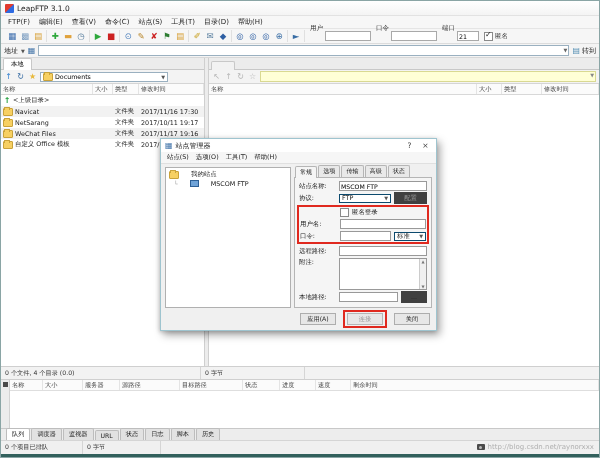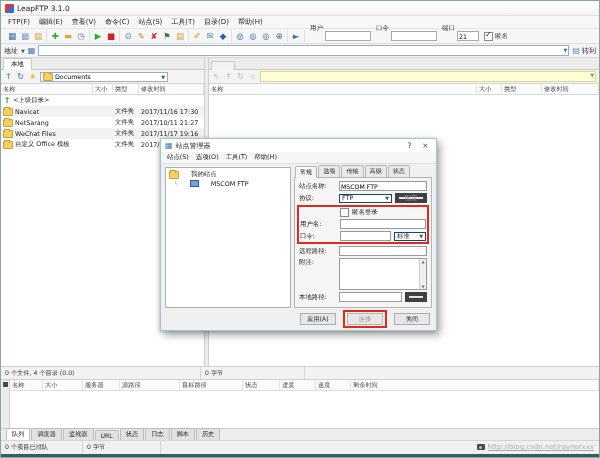--- a/index.html
+++ b/index.html
@@ -101,21 +101,21 @@
   .bottom-tabs{height:11px;flex:0 0 11px;display:flex;align-items:flex-end;gap:1px;padding-left:5px;
                background:#ededed;border-top:1px solid #c8c8c8;font-size:6.2px;color:#222;}
   .btab{padding:1px 5px;background:#e2e2e2;border:1px solid #bdbdbd;border-bottom:none;
         border-radius:2px 2px 0 0;white-space:nowrap;}
   .btab.active{background:#fff;}
 
   
   .statusbar2{height:13px;flex:0 0 13px;display:flex;align-items:stretch;background:#f0f0f0;
               font-size:6.2px;color:#333;position:relative;border-top:1px solid #d5d5d5;}
   .watermark{position:absolute;right:5px;top:2px;color:#b0b0b0;font-size:7px;display:flex;
-             gap:3px;align-items:center;text-decoration:underline;}
+             gap:3px;align-items:center;}
   .cam-icon{width:8px;height:6px;background:#4a4a4a;border-radius:1px;position:relative;}
   .cam-icon::after{content:"";position:absolute;left:2.5px;top:1.5px;width:3px;height:3px;
              border-radius:50%;background:#bbb;}
   .bottom-strip{height:3px;flex:0 0 3px;background:#32605c;}
 
   
   .dialog{position:absolute;left:160px;top:138px;width:277px;height:193px;background:#f0f0f0;
           border:1px solid #9ec4cf;box-shadow:3px 4px 8px rgba(0,0,0,.35),-1px 1px 4px rgba(0,0,0,.18);
           display:flex;flex-direction:column;font-size:6.4px;color:#222;box-sizing:border-box;}
   .dlg-title{height:13px;flex:0 0 13px;background:#ffffff;display:flex;align-items:center;
@@ -142,21 +142,21 @@
              flex-direction:column;gap:2px;min-height:0;}
   .frow{display:flex;align-items:center;gap:3px;height:10px;flex:0 0 auto;}
   .flabel{width:37px;flex:0 0 37px;white-space:nowrap;overflow:hidden;}
   .flabel.inline{width:auto;flex:0 0 auto;}
   .finput{flex:1;height:8px;border:1px solid #999;background:#fff;font-size:6.2px;padding:0 1px;
           min-width:0;font-family:inherit;}
   .finput.port{flex:0 0 18px;width:18px;}
   .fselect{height:9px;border:1px solid #0c4a6e;background:#fff;display:flex;align-items:center;
            padding:0 2px;gap:2px;box-sizing:border-box;}
   .fselect .grow{flex:1;}
-  .fbtn{height:10px;border:4px solid #404040;background:#e6e6e6;padding:0 4px;display:flex;
+  .fbtn{height:10px;border:6px solid #404040;background:#e6e6e6;padding:0 4px;display:flex;
         align-items:center;box-sizing:border-box;white-space:nowrap;}
   .fbtn.disabled{color:#9a9a9a;}
   .hl{border:2px solid #e0291f;}
   .hl-row{padding:0 1px;margin:0 -2px;}
   .hl-block{padding:1px 1px;margin:0 -2px;display:flex;flex-direction:column;gap:2px;}
   .chk-row{display:flex;align-items:center;gap:3px;height:9px;margin-left:40px;}
   .frow.notes{align-items:flex-start;height:auto;}
   .fnotes{flex:1;height:30px;border:1px solid #999;background:#fff;position:relative;}
   .fnotes .sb{position:absolute;right:0;top:0;bottom:0;width:6px;background:#f0f0f0;
               border-left:1px solid #ccc;display:flex;flex-direction:column;
@@ -291,21 +291,21 @@
             <div class="fcell" style="width: 26px;">文件夹</div>
             <div class="fcell" style="flex: 1 1 0%;">2017/11/16 17:30</div>
           </div>
           <div class="file-row">
             <div class="fcell" style="width: 92px;">
               <span class="folder-ico"></span>
               <span>NetSarang</span>
             </div>
             <div class="fcell" style="width: 20px;"></div>
             <div class="fcell" style="width: 26px;">文件夹</div>
-            <div class="fcell" style="flex: 1 1 0%;">2017/10/11 21:27</div>
+            <div class="fcell" style="flex: 1 1 0%;">2017/10/11 19:17</div>
           </div>
           <div class="file-row stripe">
             <div class="fcell" style="width: 92px;">
               <span class="folder-ico"></span>
               <span>WeChat Files</span>
             </div>
             <div class="fcell" style="width: 20px;"></div>
             <div class="fcell" style="width: 26px;">文件夹</div>
             <div class="fcell" style="flex: 1 1 0%;">2017/11/17 19:16</div>
           </div>

